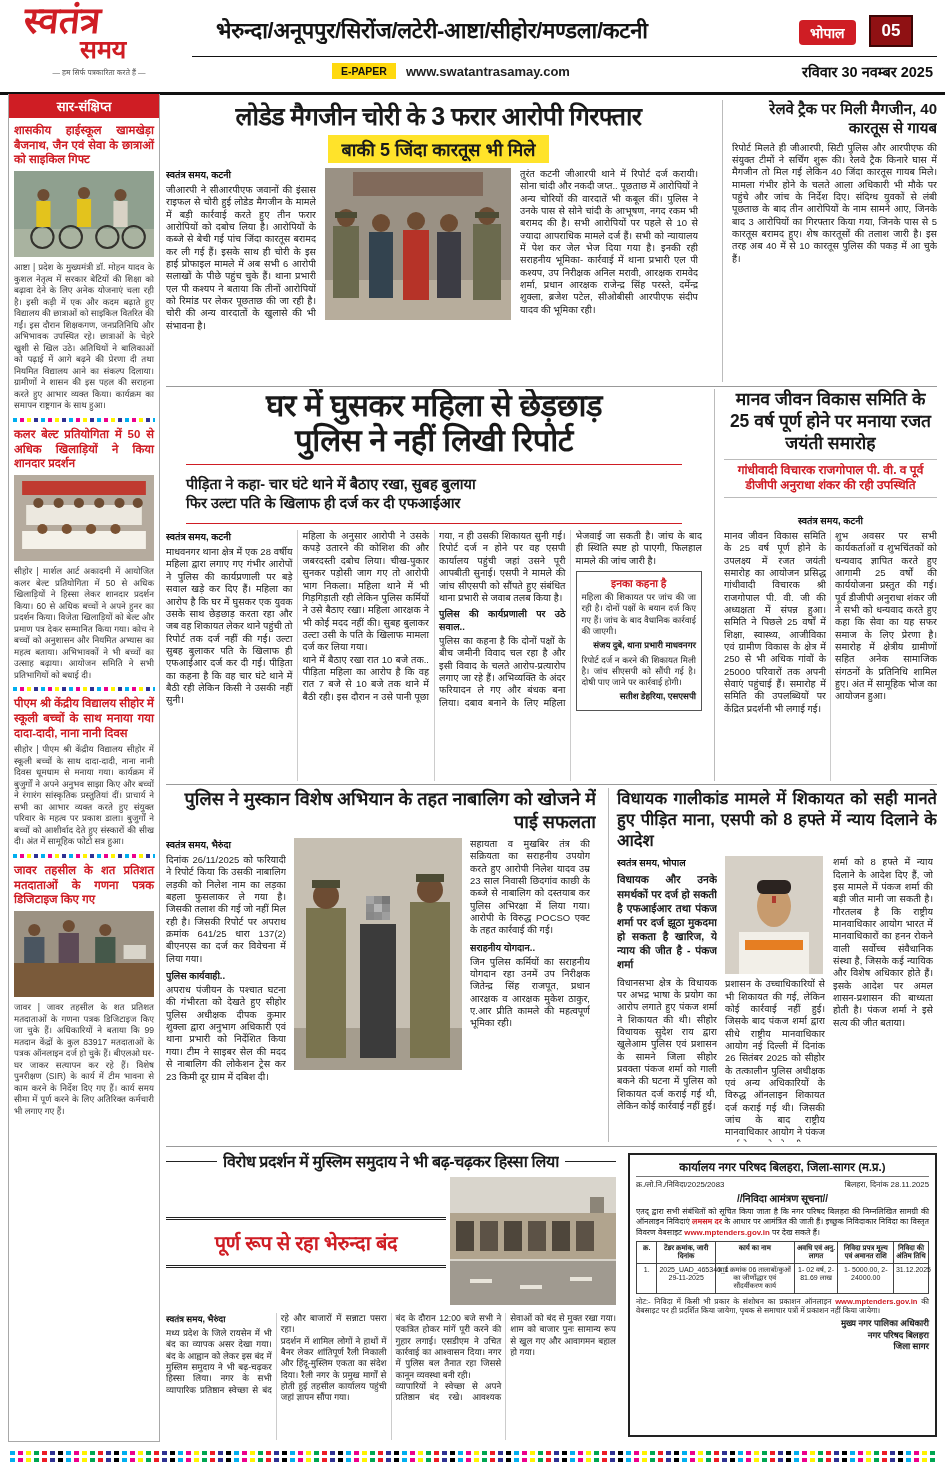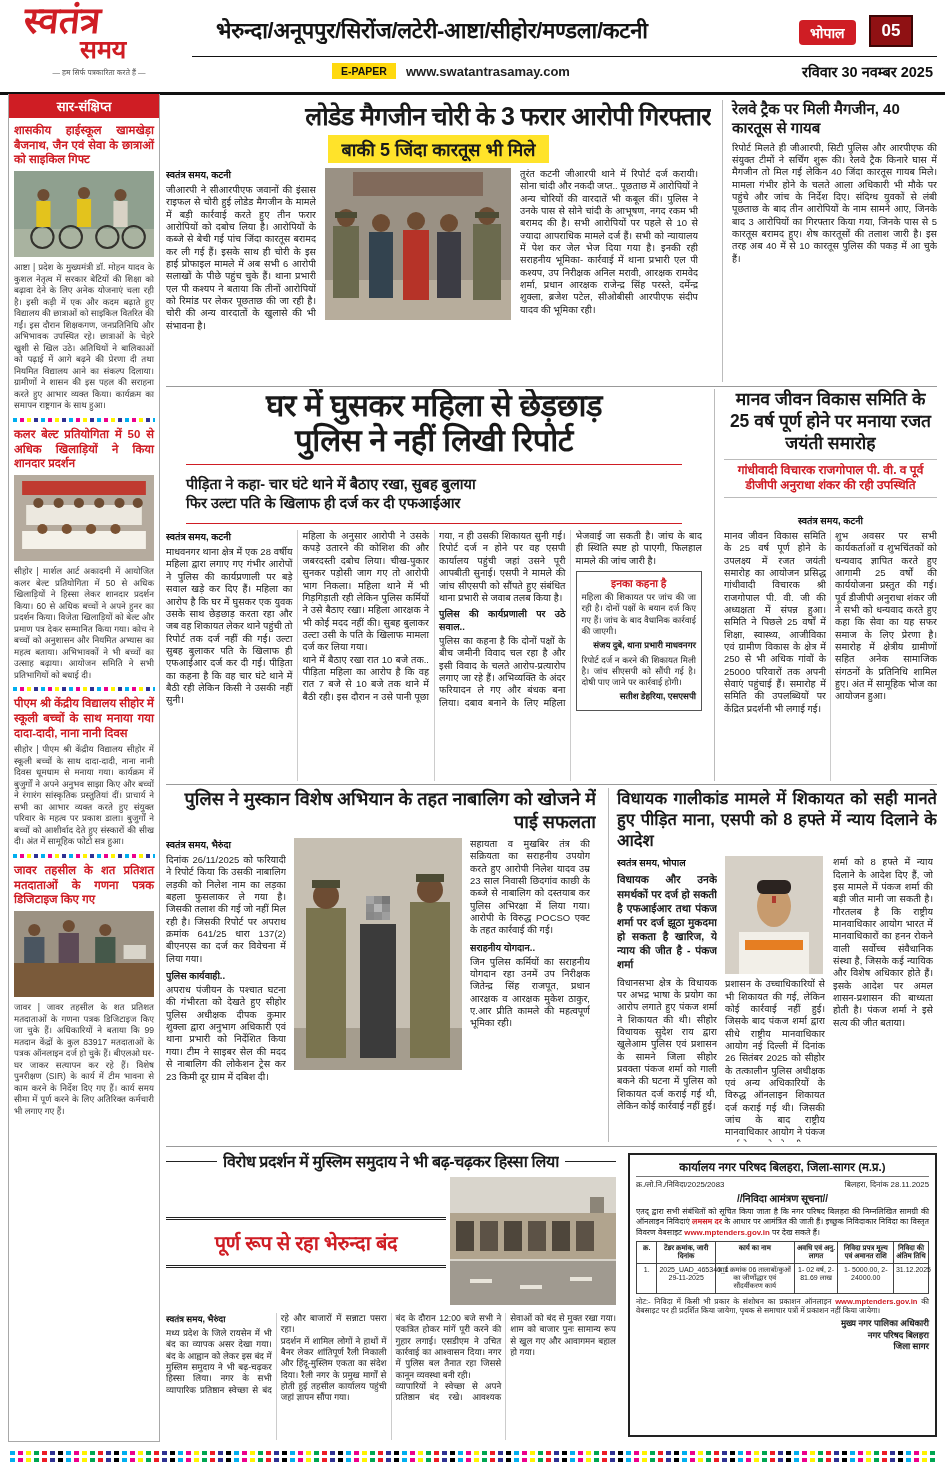--- a/index.html
+++ b/index.html
@@ -33,30 +33,30 @@
   .sb-sep{height:4px;margin:0 4px;background:repeating-linear-gradient(90deg,#00aeef 0 4px,transparent 4px 7px,
      #ec008c 7px 11px,transparent 11px 14px,#fff200 14px 18px,transparent 18px 21px,#2e3192 21px 25px,transparent 25px 28px);}
   
   .main{position:absolute;left:166px;top:94px;width:771px;height:1348px;}
   .jtext{font-size:9.5px;line-height:1.3;text-align:justify;color:#222;margin:0;}
   .byline{font-weight:bold;font-size:9.5px;color:#111;margin:0 0 3px;}
   .photo svg{display:block;width:100%;height:100%;}
   
   .s1{position:absolute;left:0;top:2px;width:771px;height:288px;overflow:hidden;}
   .s1-left{position:absolute;left:0;top:0;width:545px;height:288px;}
-  .s1 h1{font-size:25px;font-weight:bold;text-align:right;margin:2px 0 3px;white-space:nowrap;letter-spacing:-0.6px;overflow:hidden;}
+  .s1 h1{font-size:25px;font-weight:bold;text-align:center;margin:2px 0 3px;white-space:nowrap;letter-spacing:-0.6px;overflow:hidden;}
   .hl-wrap{text-align:center;margin-bottom:5px;}
   .highlight{display:inline-block;background:#ffe32a;font-weight:bold;font-size:18px;padding:2px 14px;}
   .s1-row{display:flex;gap:9px;height:218px;overflow:hidden;}
   .s1-cola{width:150px;overflow:hidden;}
   .s1-photo{width:186px;height:152px;flex:none;}
   .s1-colb{width:178px;overflow:hidden;}
   .s1-right{position:absolute;left:556px;top:4px;width:215px;height:282px;border-left:1px solid #bbb;padding-left:9px;
             box-sizing:border-box;overflow:hidden;}
-  .side-lead{font-weight:bold;font-size:15px;line-height:1.25;margin-bottom:4px;}
+  .side-lead{font-weight:bold;font-size:15px;line-height:1.25;margin-bottom:4px;text-align:right;}
   
   .s23{position:absolute;left:0;top:292px;width:771px;height:396px;border-top:1px solid #999;overflow:hidden;}
   .s2{position:absolute;left:0;top:2px;width:536px;height:392px;overflow:hidden;}
   .s2 .h-l{font-size:31px;font-weight:bold;text-align:center;line-height:1.12;letter-spacing:-0.5px;}
   .deck{border-top:1px solid #cf1d24;border-bottom:1px solid #cf1d24;margin:6px 20px 6px;padding:10px 0;
         text-align:left;font-weight:bold;font-size:14.5px;line-height:1.3;}
   .cols4{column-count:4;column-gap:10px;column-rule:1px solid #ccc;height:252px;overflow:hidden;}
   .saybox{border:1px solid #555;padding:4px 5px;margin-top:4px;break-inside:avoid;}
   .saybox .t{font-weight:bold;color:#cf1d24;text-align:center;font-size:10.5px;margin-bottom:2px;}
   .saybox p{font-size:8.6px;line-height:1.3;text-align:justify;margin:0 0 2px;}

